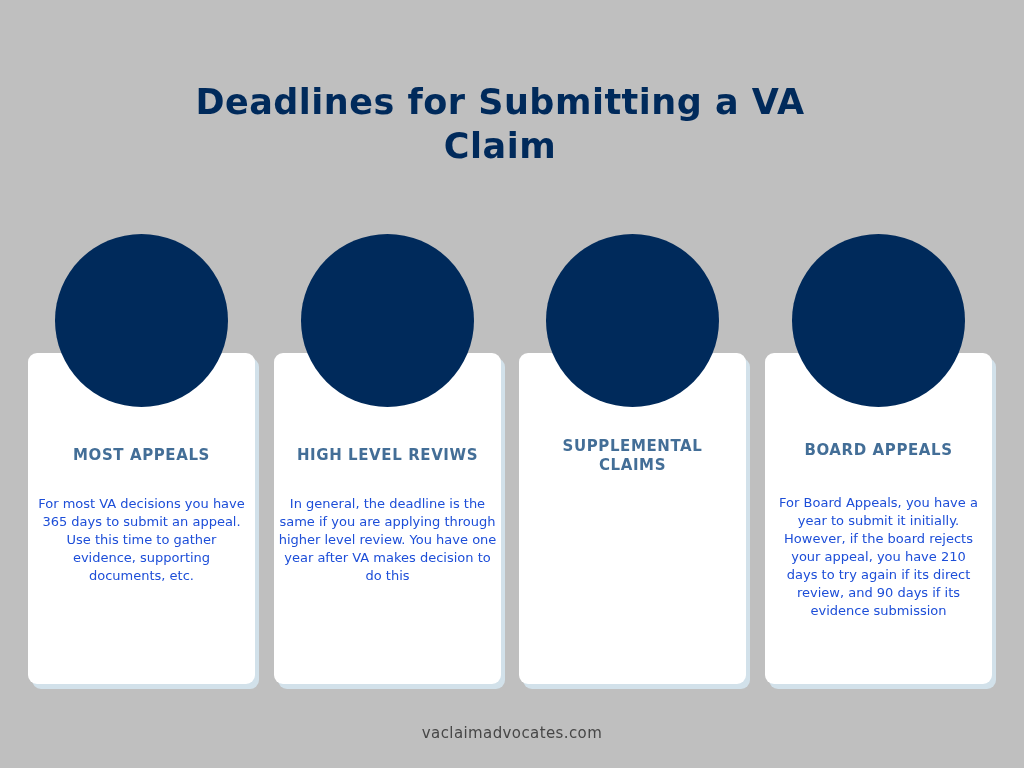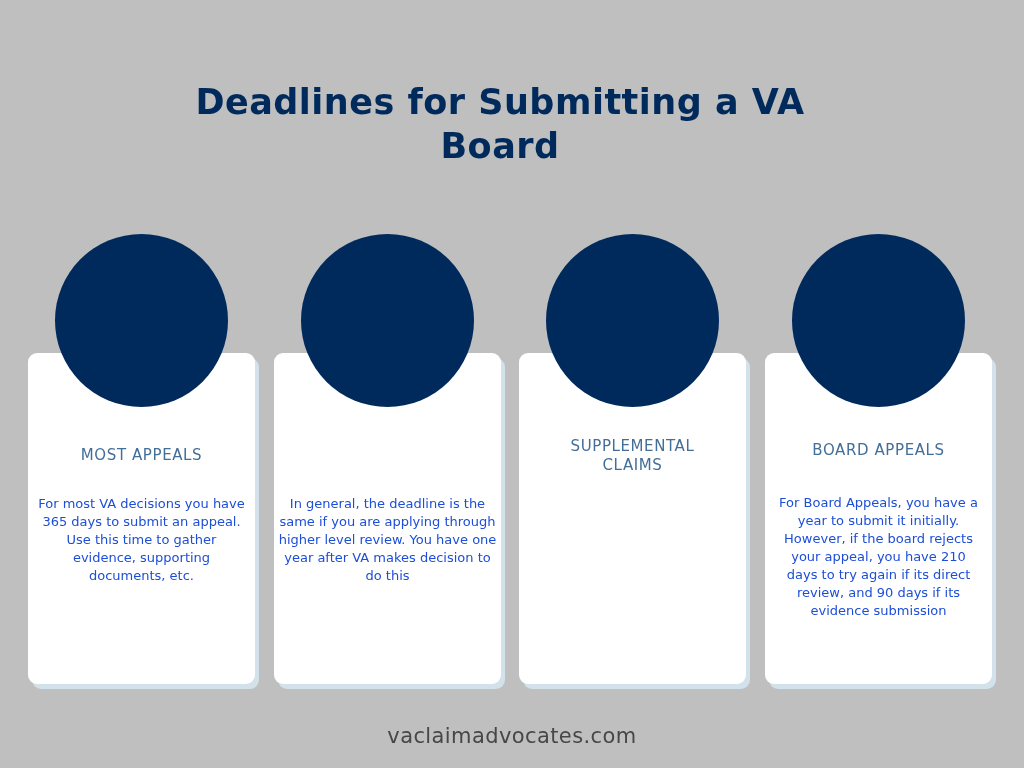--- a/index.html
+++ b/index.html
@@ -61,21 +61,21 @@
       background: #002a5b;
       z-index: 2;
     }
     .card-heading {
       position: absolute;
       left: 6px;
       right: 6px;
       text-align: center;
       color: #436e97;
       font-family: "DejaVu Sans", sans-serif;
-      font-weight: normal;
+      font-weight: bold;
       font-size: 15px;
       line-height: 19px;
       letter-spacing: 0.6px;
       text-transform: uppercase;
     }
     .card-body {
       position: absolute;
       left: 10px;
       right: 10px;
       text-align: center;
@@ -85,41 +85,42 @@
       line-height: 18px;
     }
     .footer {
       position: absolute;
       left: 0;
       width: 1024px;
       top: 724px;
       text-align: center;
       color: #474747;
       font-family: "DejaVu Sans", sans-serif;
-      font-size: 21px;
+      font-size: 15px;
       letter-spacing: 0.4px;
     }
   </style>
 </head>
 <body>
 
-<h1 class="title">Deadlines for Submitting a VA Board</h1>
+<h1 class="title">Deadlines for Submitting a VA Claim</h1>
 
 <div class="card-wrap" style="left:28px;">
   <div class="card-shadow"></div>
   <div class="card">
     <div class="card-heading" style="top:93px;">MOST APPEALS</div>
     <div class="card-body" style="top:142px;">For most VA decisions you have 365 days to submit an appeal. Use this time to gather evidence, supporting documents, etc.</div>
   </div>
 </div>
 <div class="circle" style="left:55px;"></div>
 
 <div class="card-wrap" style="left:274px;">
   <div class="card-shadow"></div>
   <div class="card">
+    <div class="card-heading" style="top:93px;">HIGH LEVEL REVIWS</div>
     <div class="card-body" style="top:142px; left:4px; right:4px;">In general, the deadline is the same if you are applying through higher level review. You have one year after VA makes decision to do this</div>
   </div>
 </div>
 <div class="circle" style="left:301px;"></div>
 
 <div class="card-wrap" style="left:519px;">
   <div class="card-shadow"></div>
   <div class="card">
     <div class="card-heading" style="top:84px; left:30px; right:30px;">SUPPLEMENTAL CLAIMS</div>
   </div>

